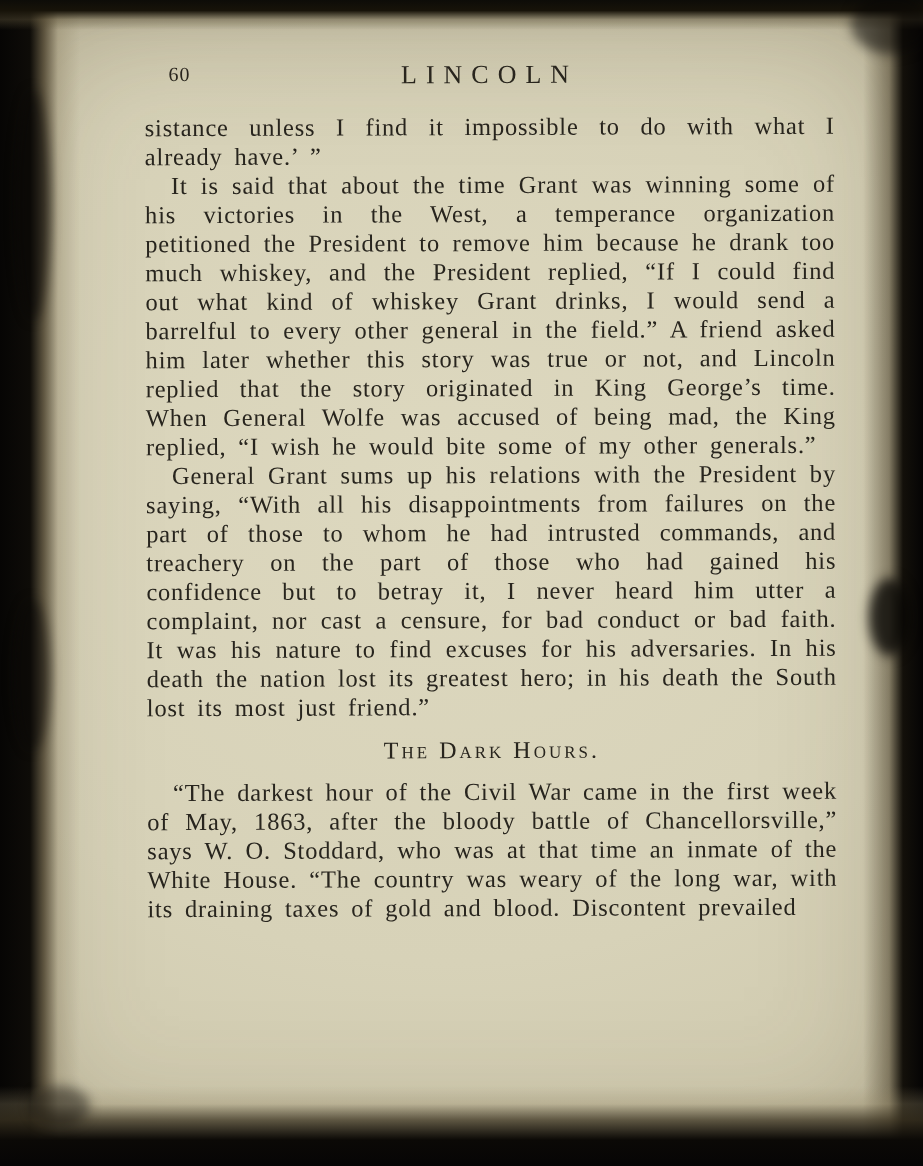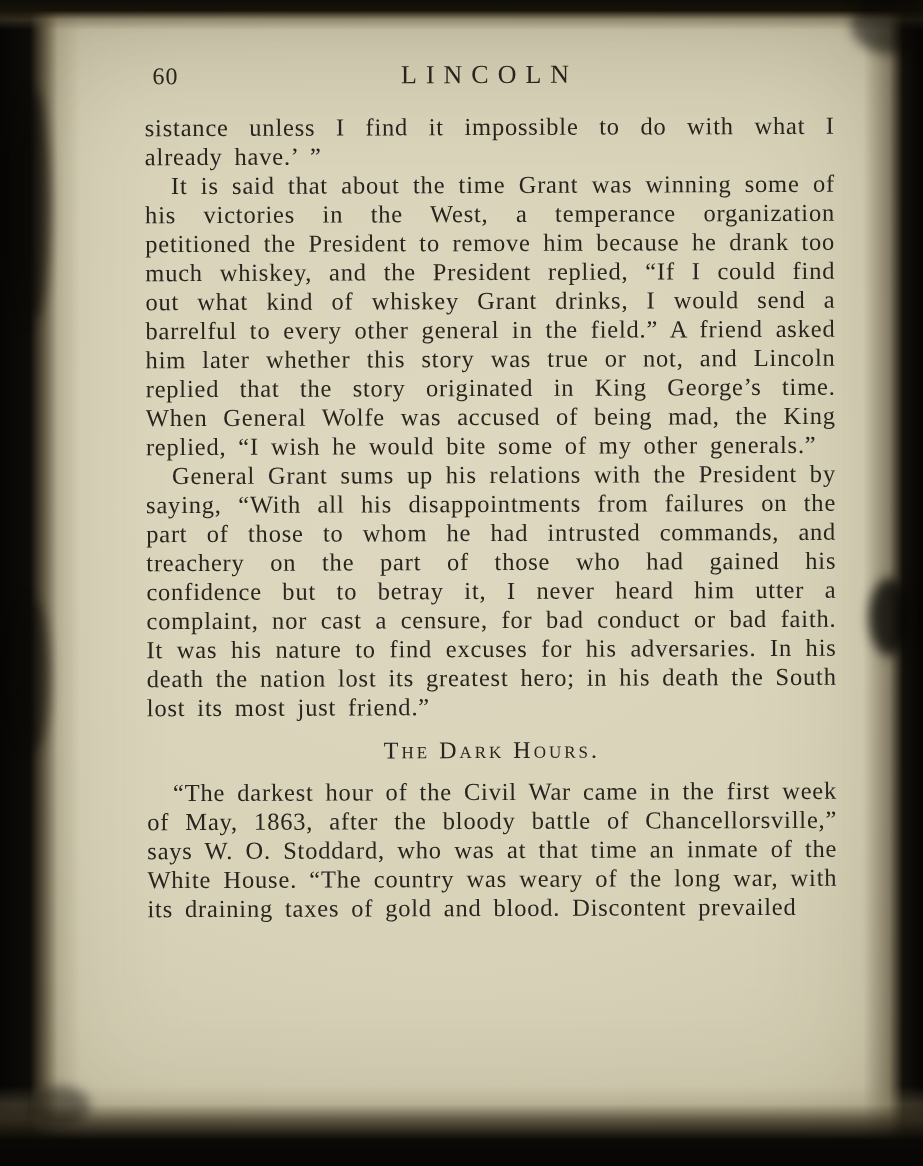--- a/index.html
+++ b/index.html
@@ -50,22 +50,22 @@
   .blotch-5 { left: 30px; bottom: 40px; width: 60px; height: 40px; background: rgba(8,6,4,.45); }
 
   .page-content {
     position: absolute;
     left: 146px; top: 52px; width: 690px;
     color: #28251e;
     transform: rotate(-0.2deg);
   }
   .header { position: relative; height: 60px; }
   .pagenum {
-    position: absolute; left: 8px; top: 10px;
-    font-size: 24px; letter-spacing: 1px;
+    position: absolute; left: 24px; top: 10px;
+    font-size: 20px; letter-spacing: 1px;
   }
   .running-title {
     text-align: center; font-size: 26px;
     letter-spacing: 9px; padding-top: 8px;
   }
   .body-text p {
     margin: 0;
     font-size: 24.5px;
     line-height: 29px;
     text-align: justify;

